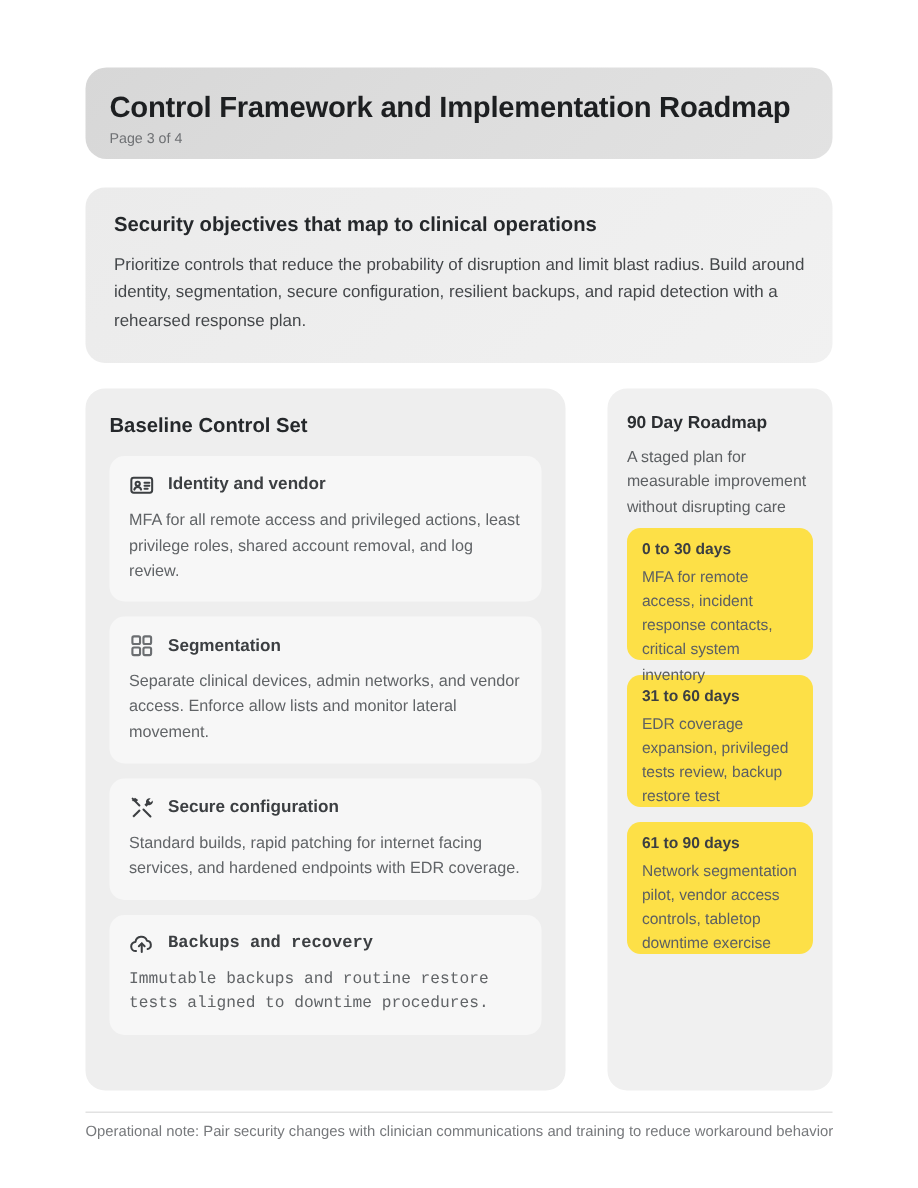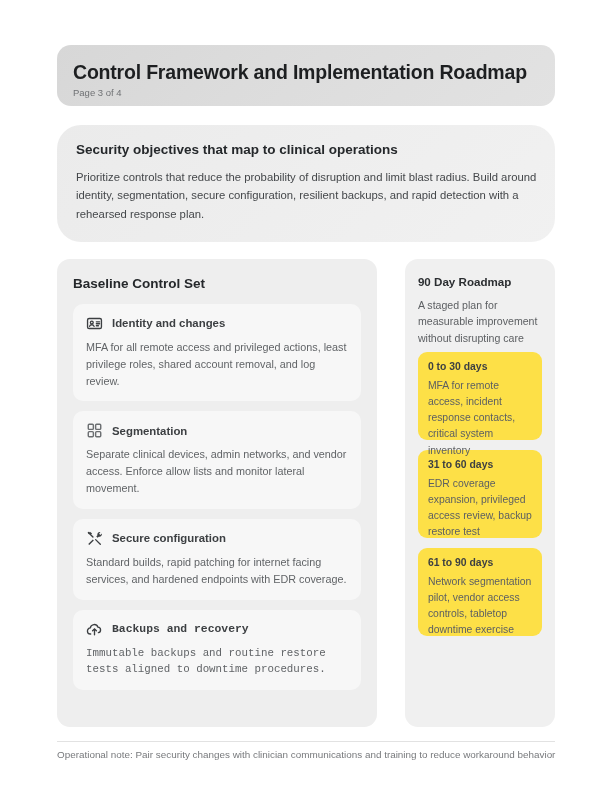--- a/index.html
+++ b/index.html
@@ -43,21 +43,21 @@
   .doc-pageno {
     font-size: 9.5px;
     color: #6f7174;
     margin-top: 4px;
   }
 
   
   .summary {
     margin-top: 19px;
     background: linear-gradient(135deg, #ebebeb 0%, #eeeeee 50%, #f1f1f1 100%);
-    border-radius: 24px;
+    border-radius: 13px;
     padding: 17px 17px 19px 19px;
   }
   .summary-title {
     font-size: 13.5px;
     font-weight: bold;
     color: #25282b;
     margin-bottom: 11px;
   }
   .summary-body {
     font-size: 11.3px;
@@ -204,21 +204,21 @@
           <span class="control-icon">
             <svg viewBox="0 0 24 24" fill="none" stroke="#3c3f42" stroke-width="1.9" stroke-linecap="round" stroke-linejoin="round">
               <rect x="2.2" y="5" width="19.6" height="14" rx="2.2"></rect>
               <circle cx="8.2" cy="10.6" r="2"></circle>
               <path d="M5 16.1c.5-1.6 1.8-2.4 3.2-2.4s2.7.8 3.2 2.4"></path>
               <line x1="14.6" y1="9.6" x2="19.2" y2="9.6"></line>
               <line x1="14.6" y1="12.4" x2="19.2" y2="12.4"></line>
               <line x1="14.6" y1="15.2" x2="17.6" y2="15.2"></line>
             </svg>
           </span>
-          <span class="control-name">Identity and changes</span>
+          <span class="control-name">Identity and vendor</span>
         </div>
         <div class="control-desc">MFA for all remote access and privileged actions, least privilege roles, shared account removal, and log review.</div>
       </div>
 
       <div class="control-card">
         <div class="control-head">
           <span class="control-icon">
             <svg viewBox="0 0 24 24" fill="none" stroke="#6b6e71" stroke-width="2" stroke-linecap="round" stroke-linejoin="round">
               <rect x="3.2" y="3.2" width="7.2" height="7.2" rx="1.4"></rect>
               <rect x="13.6" y="3.2" width="7.2" height="7.2" rx="1.4"></rect>
@@ -266,21 +266,21 @@
       <div class="side-title">90 Day Roadmap</div>
       <div class="side-lede">A staged plan for measurable improvement without disrupting care</div>
 
       <div class="phase">
         <div class="phase-label">0 to 30 days</div>
         <div class="phase-text">MFA for remote access, incident response contacts, critical system inventory</div>
       </div>
 
       <div class="phase">
         <div class="phase-label">31 to 60 days</div>
-        <div class="phase-text">EDR coverage expansion, privileged access review, backup restore test</div>
+        <div class="phase-text">EDR coverage expansion, privileged tests review, backup restore test</div>
       </div>
 
       <div class="phase">
         <div class="phase-label">61 to 90 days</div>
         <div class="phase-text">Network segmentation pilot, vendor access controls, tabletop downtime exercise</div>
       </div>
     </div>
 
   </div>
 </div>

